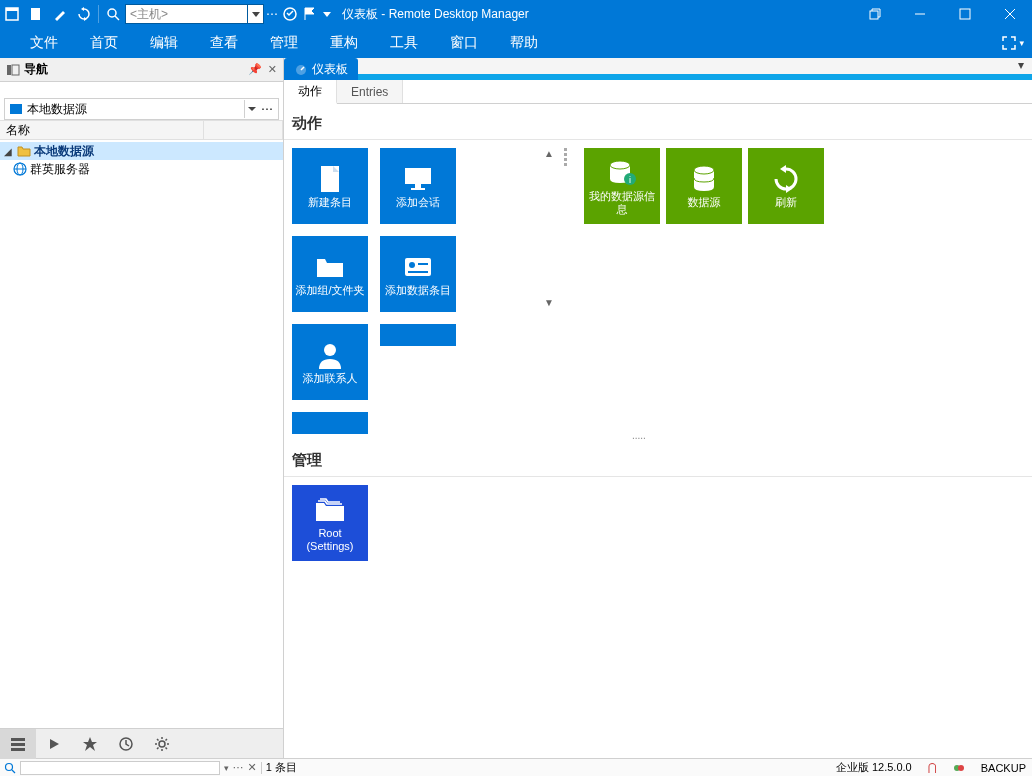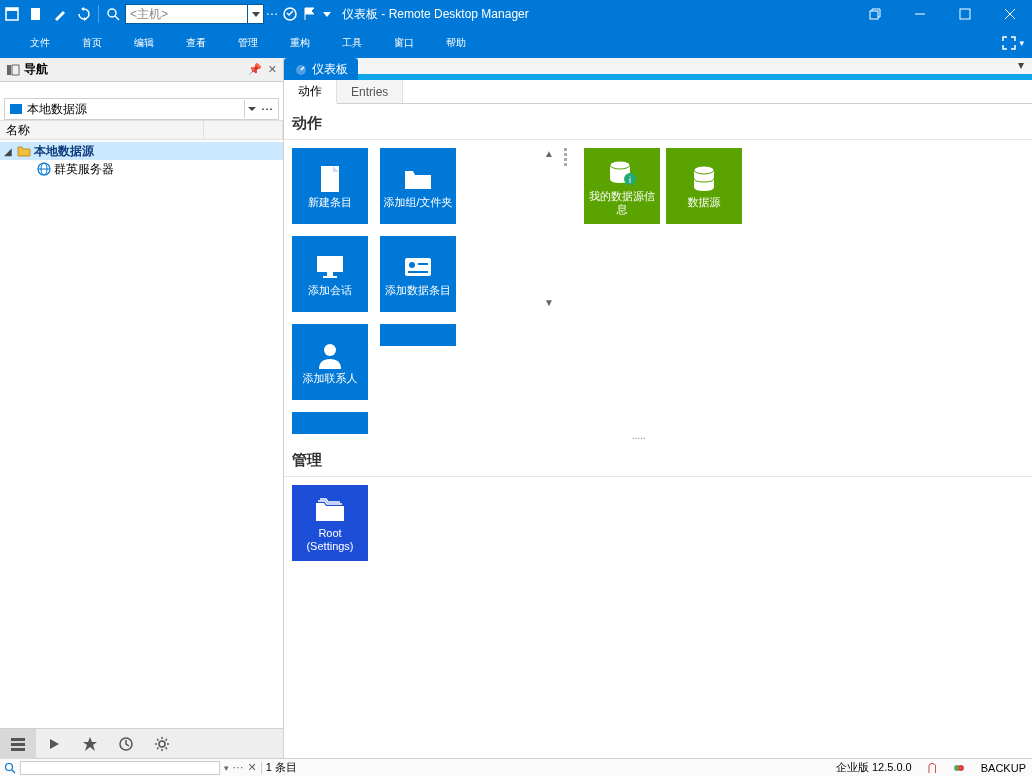--- a/index.html
+++ b/index.html
@@ -9,21 +9,21 @@
 .tb-btn { width: 24px; height: 28px; display: flex; align-items: center; justify-content: center; cursor: pointer; }
 .tb-btn svg { fill: #fff; }
 .tb-sep { width: 1px; height: 18px; background: rgba(255,255,255,0.3); margin: 0 2px; }
 .host-combo { width: 123px; height: 20px; background: #fff; color: #888; font-size: 12px; padding: 0 4px; display: flex; align-items: center; border: 1px solid #005a9e; }
 .host-dd { width: 16px; height: 20px; background: #fff; border: 1px solid #005a9e; border-left: none; display: flex; align-items: center; justify-content: center; }
 .tb-title { margin-left: 8px; font-size: 12px; flex: 0 0 auto; }
 .tb-right { margin-left: auto; display: flex; }
 .win-btn { width: 45px; height: 28px; display: flex; align-items: center; justify-content: center; cursor: pointer; }
 
 .menubar { height: 30px; background: #0078d7; display: flex; align-items: center; color: #fff; padding-left: 14px; }
-.menu-item { padding: 0 16px; height: 30px; display: flex; align-items: center; cursor: pointer; font-size: 10px; }
+.menu-item { padding: 0 16px; height: 30px; display: flex; align-items: center; cursor: pointer; font-size: 14px; }
 .menu-right { margin-left: auto; display: flex; align-items: center; padding-right: 8px; }
 
 .main { display: flex; height: 700px; }
 
 .sidebar { width: 284px; display: flex; flex-direction: column; border-right: 1px solid #d0d0d0; }
 .nav-header { height: 24px; background: #f0f0f0; border-bottom: 1px solid #d0d0d0; display: flex; align-items: center; padding: 0 6px; }
 .nav-header-title { font-size: 12px; font-weight: bold; }
 .nav-header-icons { margin-left: auto; display: flex; gap: 6px; }
 .nav-header-icons span { cursor: pointer; color: #666; font-size: 11px; }
 .nav-spacer { height: 16px; background: #fff; }
@@ -214,21 +214,21 @@
     <div class="tree">
       <div class="tree-row selected">
         <span class="tree-arrow">◢</span>
         <span class="tree-icon">
             <svg width="14" height="12">
               <path d="M1 2 L5 2 L6 4 L13 4 L13 11 L1 11 Z" fill="#f0c040" stroke="#c09020"></path>
             </svg>
           </span>
         <span class="label">本地数据源</span>
       </div>
-      <div class="tree-row" style="padding-left:36px">
+      <div class="tree-row" style="padding-left:12px">
         <span class="tree-icon">
             <svg width="14" height="14">
               <circle cx="7" cy="7" r="6" fill="none" stroke="#0078d7" stroke-width="1.2"></circle>
               <ellipse cx="7" cy="7" rx="3" ry="6" fill="none" stroke="#0078d7"></ellipse>
               <line x1="1" y1="7" x2="13" y2="7" stroke="#0078d7"></line>
             </svg>
           </span>
         <span>群英服务器</span>
       </div>
     </div>
@@ -288,35 +288,35 @@
             <div class="tile-icon">
                 <svg width="26" height="30">
                   <rect x="4" y="2" width="18" height="26" fill="#fff"></rect>
                   <path d="M16 2 L22 8 L16 8 Z" fill="#cde"></path>
                 </svg>
               </div>
             <div class="tile-label">新建条目</div>
           </div>
           <div class="tile blue">
             <div class="tile-icon">
-                <svg width="30" height="24">
-                  <path d="M2 4 L10 4 L12 8 L28 8 L28 22 L2 22 Z" fill="#fff"></path>
-                </svg>
-              </div>
-            <div class="tile-label">添加组/文件夹</div>
-          </div>
-          <div class="tile blue">
-            <div class="tile-icon">
                 <svg width="30" height="26">
                   <rect x="2" y="2" width="26" height="16" fill="#fff"></rect>
                   <rect x="12" y="18" width="6" height="4" fill="#fff"></rect>
                   <rect x="8" y="22" width="14" height="2" fill="#fff"></rect>
                 </svg>
               </div>
             <div class="tile-label">添加会话</div>
+          </div>
+          <div class="tile blue">
+            <div class="tile-icon">
+                <svg width="30" height="24">
+                  <path d="M2 4 L10 4 L12 8 L28 8 L28 22 L2 22 Z" fill="#fff"></path>
+                </svg>
+              </div>
+            <div class="tile-label">添加组/文件夹</div>
           </div>
           <div class="tile blue">
             <div class="tile-icon">
                 <svg width="30" height="24">
                   <rect x="2" y="3" width="26" height="18" rx="2" fill="#fff"></rect>
                   <circle cx="9" cy="10" r="3" fill="#0078d7"></circle>
                   <rect x="15" y="8" width="10" height="2" fill="#0078d7"></rect>
                   <rect x="5" y="16" width="20" height="2" fill="#0078d7"></rect>
                 </svg>
               </div>
@@ -360,20 +360,30 @@
           <div class="tile green">
             <div class="tile-icon">
                 <svg width="26" height="28">
                   <ellipse cx="13" cy="5" rx="10" ry="4" fill="#fff"></ellipse>
                   <path d="M3 5 L3 22 Q3 26 13 26 Q23 26 23 22 L23 5" fill="#fff"></path>
                   <ellipse cx="13" cy="5" rx="10" ry="4" fill="none" stroke="#5ba300"></ellipse>
                   <path d="M3 13 Q3 17 13 17 Q23 17 23 13" fill="none" stroke="#5ba300"></path>
                 </svg>
               </div>
             <div class="tile-label">数据源</div>
+          </div>
+          <div class="tile green">
+            <div class="tile-icon">
+                <svg width="28" height="28">
+                  <path d="M14 4 A10 10 0 1 1 4 14" fill="none" stroke="#fff" stroke-width="3"></path>
+                  <path d="M14 0 L14 8 L8 4 Z" fill="#fff"></path>
+                  <path d="M14 28 L14 20 L20 24 Z" fill="#fff"></path>
+                </svg>
+              </div>
+            <div class="tile-label">刷新</div>
           </div>
         </div>
       </div>
       <div style="padding-left:348px;margin-top:-4px;color:#888;font-size:10px">.....</div>
 
       <div class="section-title" style="margin-top:6px">管理</div>
       <div style="padding:0 8px">
         <div class="tile orange">
           <div class="tile-icon">
               <svg width="32" height="26">

